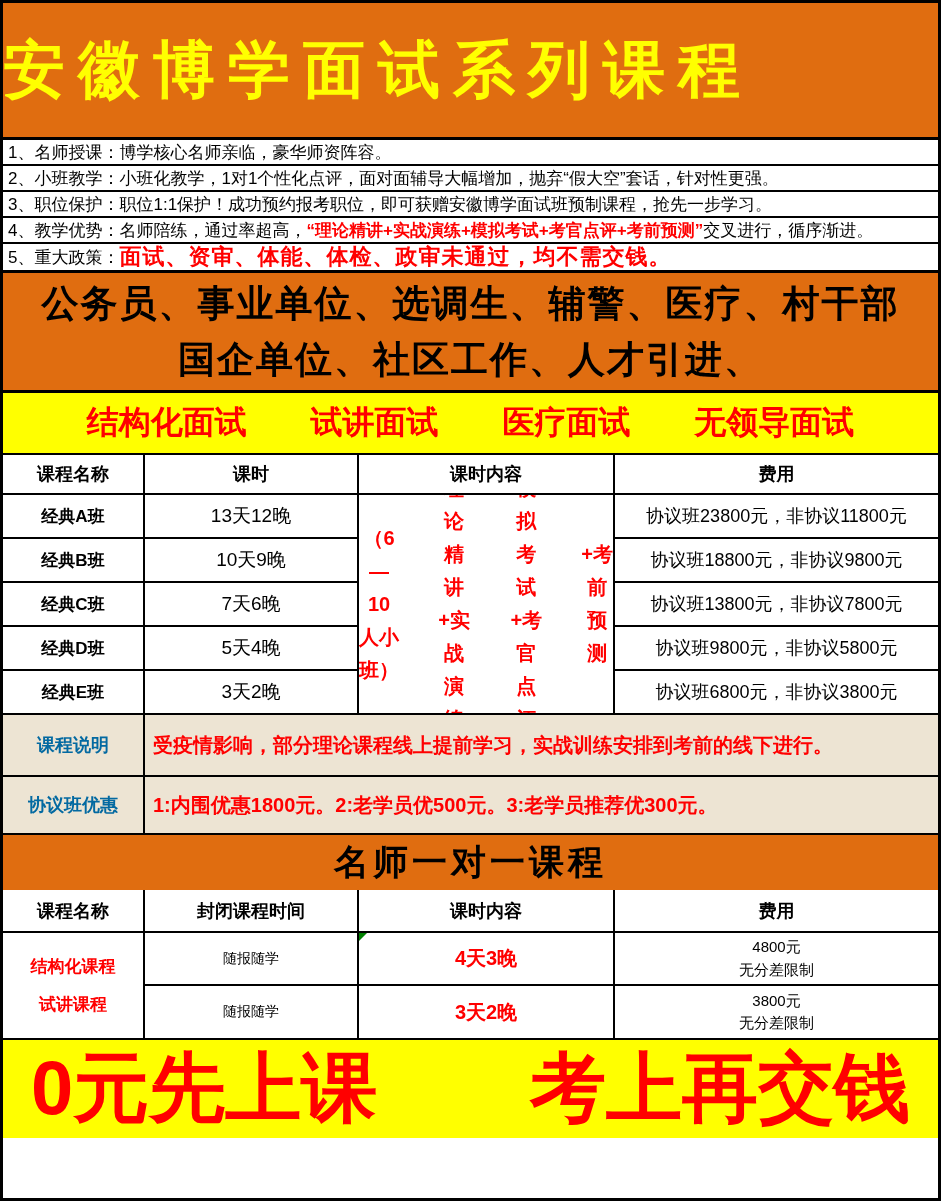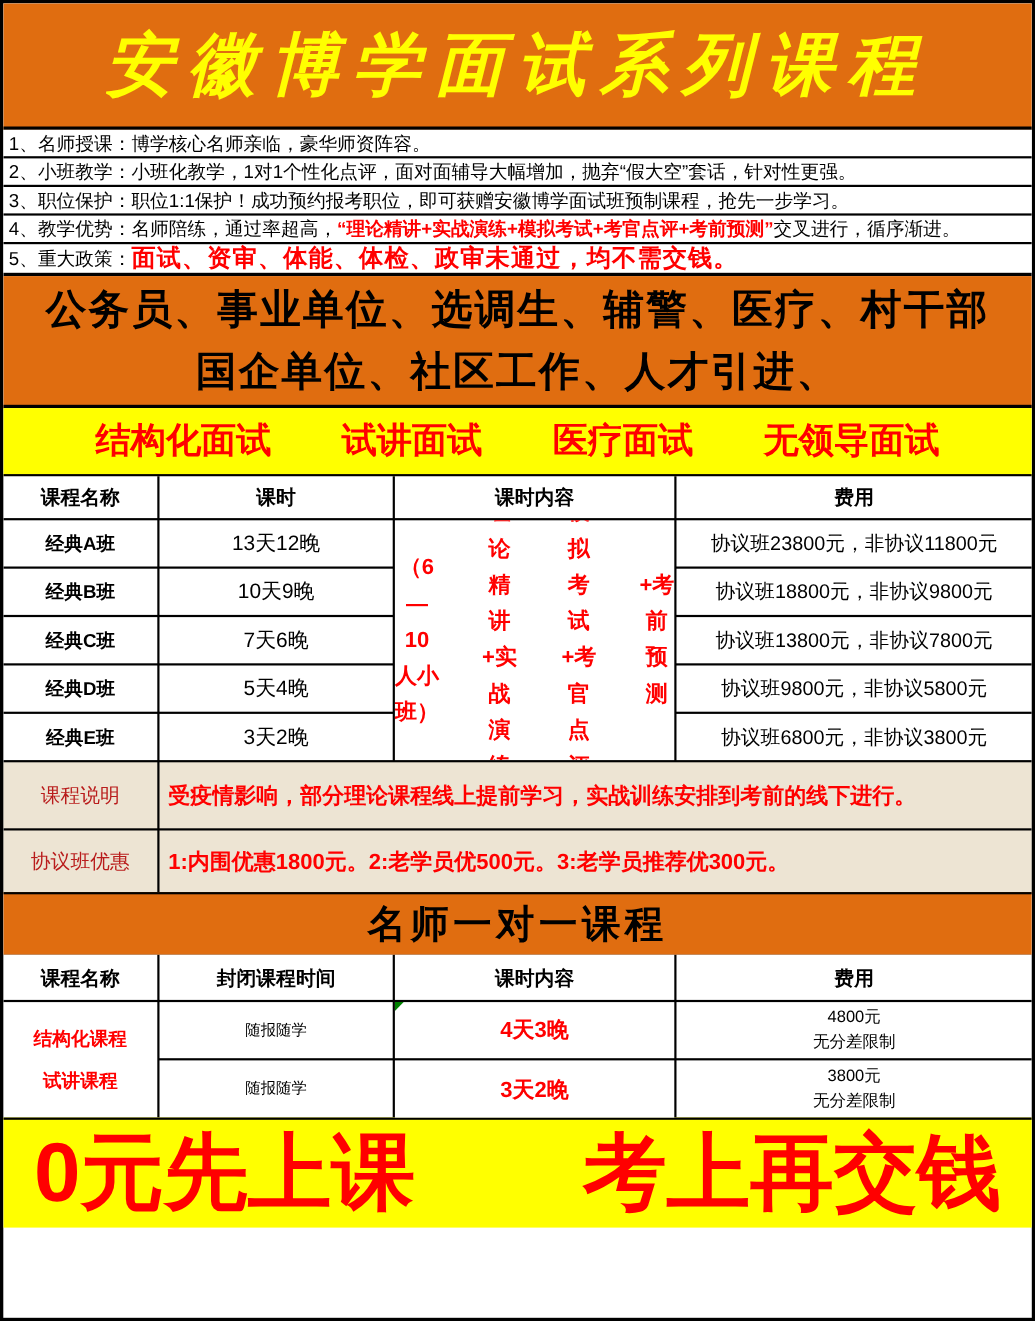--- a/index.html
+++ b/index.html
@@ -10,23 +10,23 @@
   }
   .poster {
     width: 941px; height: 1201px;
     border: 3px solid #000;
     background: #fff;
     display: flex; flex-direction: column;
     overflow: hidden;
   }
   
   .title-banner {
-    height: 115px; background: #E06D10;
+    height: 137px; background: #E06D10;
     border-bottom: 3px solid #000;
-    display: flex; align-items: center; justify-content: center; font-style: italic;
+    display: flex; align-items: center; 
   }
   .title-banner .title-text {
     color: #FFFF00; font-size: 62px; font-weight: bold;
     letter-spacing: 13px; white-space: nowrap;
   }
   
   .intro-list { background: #fff; border-bottom: 3px solid #000; }
   .intro-row {
     height: 26px; display: flex; align-items: center;
     padding-left: 5px; font-size: 17px; color: #000;
@@ -65,21 +65,21 @@
   .cell.header { font-weight: bold; font-size: 18px; }
   .cell.class-name { font-weight: bold; font-size: 17px; }
   .cell.duration { font-size: 19px; }
   .cell.fee { font-size: 18px; }
   .cell.content-merged {
     grid-column: 3; grid-row: 2 / span 5;
     flex-direction: row; justify-content: center;
     color: #FF0000; font-weight: bold; font-size: 20px; line-height: 1.65; gap: 38px;
   }
   .cell.note-label {
-    background: #EDE4D3; color: #b91c1c; font-weight: normal; font-size: 18px;
+    background: #EDE4D3; color: #0369a1; font-weight: bold; font-size: 18px;
   }
   .cell.note-text {
     grid-column: 2 / 5; background: #EDE4D3;
     justify-content: flex-start; text-align: left; padding-left: 8px;
     color: #FF0000; font-weight: bold; font-size: 20px; white-space: nowrap;
   }
   
   .band2 {
     height: 57px; background: #E06D10; border-top: 2px solid #000;
     display: flex; align-items: center; justify-content: center;

